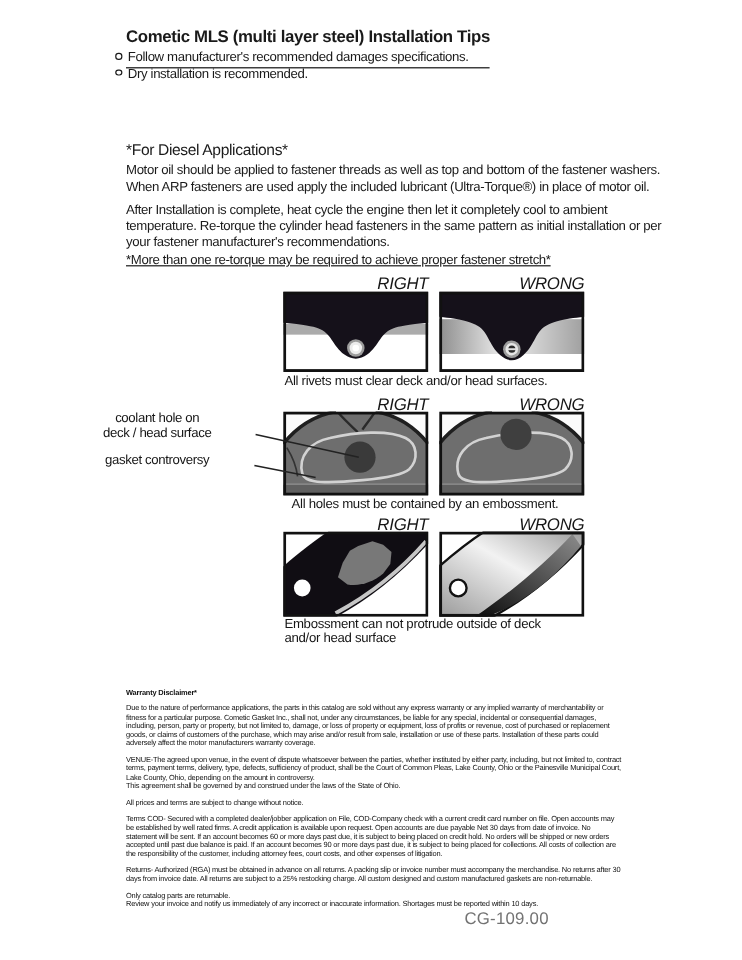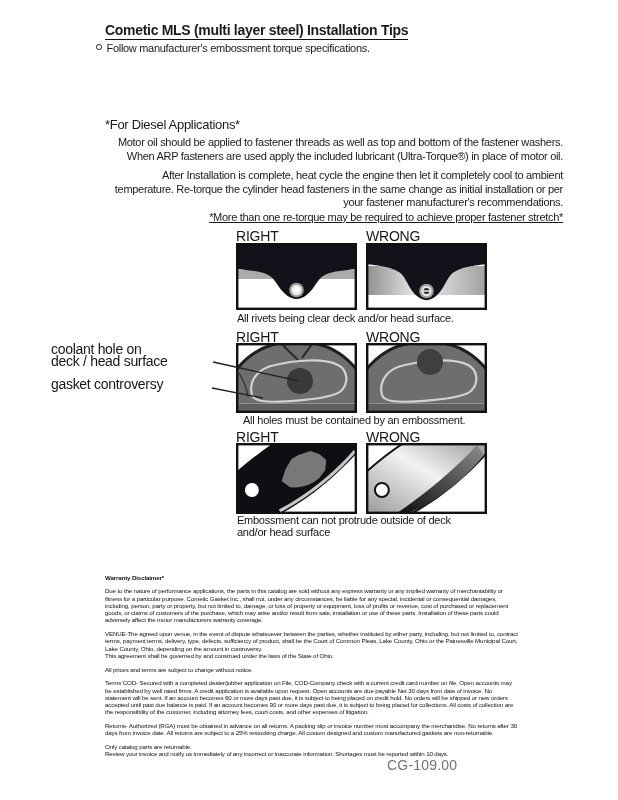--- a/index.html
+++ b/index.html
@@ -1,66 +1,70 @@
 <!DOCTYPE html>
 <html><head>
 <meta charset="utf-8">
 <style>
   html,body{margin:0;padding:0;background:#ffffff;}
   body{width:618px;height:800px;position:relative;overflow:hidden;
        font-family:"Liberation Sans","DejaVu Sans",sans-serif;color:#1a1a1a;}
   .abs{position:absolute;}
   .title{left:105px;top:22px;font-size:14px;font-weight:bold;letter-spacing:-0.3px;
-         border-bottom:1.6px solid #111;padding-bottom:1px;margin:0;display:inline-block;}
+         border-bottom:1.6px solid #111;padding-bottom:18px;margin:0;display:inline-block;}
   .bullets{left:96px;top:42px;width:470px;font-size:11px;letter-spacing:-0.3px;line-height:13.6px;}
   .b-row{display:flex;align-items:baseline;}
   .b-row.sub{padding-left:17px;}
   .b-open{width:3.5px;height:3.5px;border:1px solid #1a1a1a;border-radius:50%;
           margin-right:5px;flex:none;position:relative;top:-2px;align-self:center;}
   .b-dot{width:3.6px;height:3.6px;background:#1a1a1a;border-radius:50%;
          margin-right:4px;flex:none;align-self:center;position:relative;top:-1px;}
   .h2{left:105px;top:117px;font-size:13px;font-weight:normal;letter-spacing:-0.3px;margin:0;}
-  .para{left:105px;width:458px;font-size:11px;letter-spacing:-0.3px;line-height:13.6px;margin:0;text-align:right;}
+  .para{left:105px;width:458px;font-size:11px;letter-spacing:-0.3px;line-height:13.6px;margin:0;}
   #p1{top:136px;} #p2{top:169px;} #p3{top:211px;text-decoration:underline;}
-  .dlabel{width:121px;text-align:left;font-size:14px;letter-spacing:-0.2px;color:#161616;}
+  .dlabel{width:121px;text-align:right;font-size:14px;letter-spacing:-0.2px;color:#161616;font-style:italic;}
   .r1l{top:228px;} .r2l{top:329px;} .r3l{top:429px;}
   .colL{left:236px;} .colR{left:366px;}
   .panel{width:121px;display:block;}
   .row1p{top:243px;height:67px;} .row2p{top:343px;height:70px;} .row3p{top:443px;height:71px;}
   .caption{font-size:11px;letter-spacing:-0.25px;color:#161616;line-height:11.5px;}
   #cap1{left:237px;top:313px;} #cap2{left:243px;top:415px;} #cap3{left:237px;top:515px;}
   .prewrap{white-space:pre-line;}
-  .ann{font-size:14px;letter-spacing:-0.3px;text-align:left;line-height:11.5px;color:#161616;}
+  .ann{font-size:11px;letter-spacing:-0.3px;text-align:center;line-height:11.5px;color:#161616;}
   #ann-coolant{top:344px;right:407px;width:160px;}
   #ann-emboss{top:379px;right:407px;width:160px;}
   #leaders{left:207px;top:358px;}
   .legal{left:105px;top:574px;width:414px;font-size:6.2px;letter-spacing:-0.15px;
          line-height:7.25px;color:#111;}
   .legal p{margin:0 0 6.5px 0;}
   .legal .lh{font-weight:bold;margin-bottom:6px;}
   .pagenum{left:387px;top:757px;font-size:14px;letter-spacing:0.2px;color:#737373;}
   svg{display:block;}
 </style>
 </head>
 <body>
 
 <div>
 
   <h1 class="abs title">Cometic MLS (multi layer steel) Installation Tips</h1>
 
   <div class="abs bullets">
     <div class="b-row">
       <span class="b-open"></span>
-      <span>Follow manufacturer's embossment torque specifications.</span>
+      <span>Follow manufacturer's recommended damages specifications.</span>
+    </div>
+    <div class="b-row">
+      <span class="b-open"></span>
+      <span>Dry installation is recommended.</span>
     </div>
   </div>
 
   <h2 class="abs h2">*For Diesel Applications*</h2>
   <p id="p1" class="abs para">Motor oil should be applied to fastener threads as well as top and bottom of the fastener washers. When ARP fasteners are used apply the included lubricant (Ultra-Torque®) in place of motor oil.</p>
-  <p id="p2" class="abs para">After Installation is complete, heat cycle the engine then let it completely cool to ambient temperature. Re-torque the cylinder head fasteners in the same change as initial installation or per your fastener manufacturer's recommendations.</p>
+  <p id="p2" class="abs para">After Installation is complete, heat cycle the engine then let it completely cool to ambient temperature. Re-torque the cylinder head fasteners in the same pattern as initial installation or per your fastener manufacturer's recommendations.</p>
   <p id="p3" class="abs para">*More than one re-torque may be required to achieve proper fastener stretch*</p>
 
   <div class="abs dlabel r1l colL">RIGHT</div>
   <div class="abs dlabel r1l colR">WRONG</div>
 
   <svg class="abs panel row1p colL" viewBox="0 0 121 67" preserveAspectRatio="none">
     <rect width="121" height="67" fill="#ffffff"></rect>
     <rect x="0" y="27" width="121" height="9" fill="#ababab"></rect>
     <rect x="0" y="36" width="121" height="31" fill="#ffffff"></rect>
     <path d="M0,0 H121 V26 C104,27.5 96,29 92,30.5 C81,34 80,45 70,52.5 C64,57 57,57 51,52.5 C41,45 40,34 29,30.5 C25,29 17,27.5 0,26 Z" fill="#15111a"></path>
@@ -80,21 +84,21 @@
     <rect width="121" height="67" fill="#ffffff"></rect>
     <rect x="0" y="23" width="121" height="29" fill="url(#g1w)"></rect>
     <rect x="0" y="52" width="121" height="15" fill="#ffffff"></rect>
     <path d="M0,0 H121 V21 C102,23 96,25 91,27.5 C80,32 80,45 70,53 C64,58.5 57,58.5 51,53 C41,45 41,32 30,27.5 C25,25 19,23 0,21 Z" fill="#15111a"></path>
     <circle cx="60.5" cy="48" r="7.3" fill="#9d9d9d"></circle>
     <circle cx="60.5" cy="48" r="5.2" fill="#e6e6e6"></circle>
     <circle cx="60.5" cy="48" r="3" fill="#2b2b2b"></circle>
     <rect x="57" y="47.2" width="7" height="1.6" fill="#e0e0e0"></rect>
     <rect x="1.2" y="1.2" width="118.6" height="64.6" fill="none" stroke="#111111" stroke-width="2.4"></rect>
   </svg>
-  <div id="cap1" class="abs caption">All rivets being clear deck and/or head surface.</div>
+  <div id="cap1" class="abs caption">All rivets must clear deck and/or head surfaces.</div>
 
   <div class="abs dlabel r2l colL">RIGHT</div>
   <div class="abs dlabel r2l colR">WRONG</div>
 
   <svg class="abs panel row2p colL" viewBox="0 0 121 70" preserveAspectRatio="none">
     <rect width="121" height="70" fill="#6e6e6e"></rect>
     <rect y="61" width="121" height="9" fill="#606060"></rect>
     <line x1="0" y1="60.5" x2="121" y2="60.5" stroke="#8f8f8f" stroke-width="1"></line>
     <path d="M0,0 H44 C27,3 12,12 0,27 Z" fill="#fbfbfb"></path>
     <path d="M44,0 C27,3 12,12 0,27" stroke="#1f1f1f" stroke-width="3" fill="none"></path>

